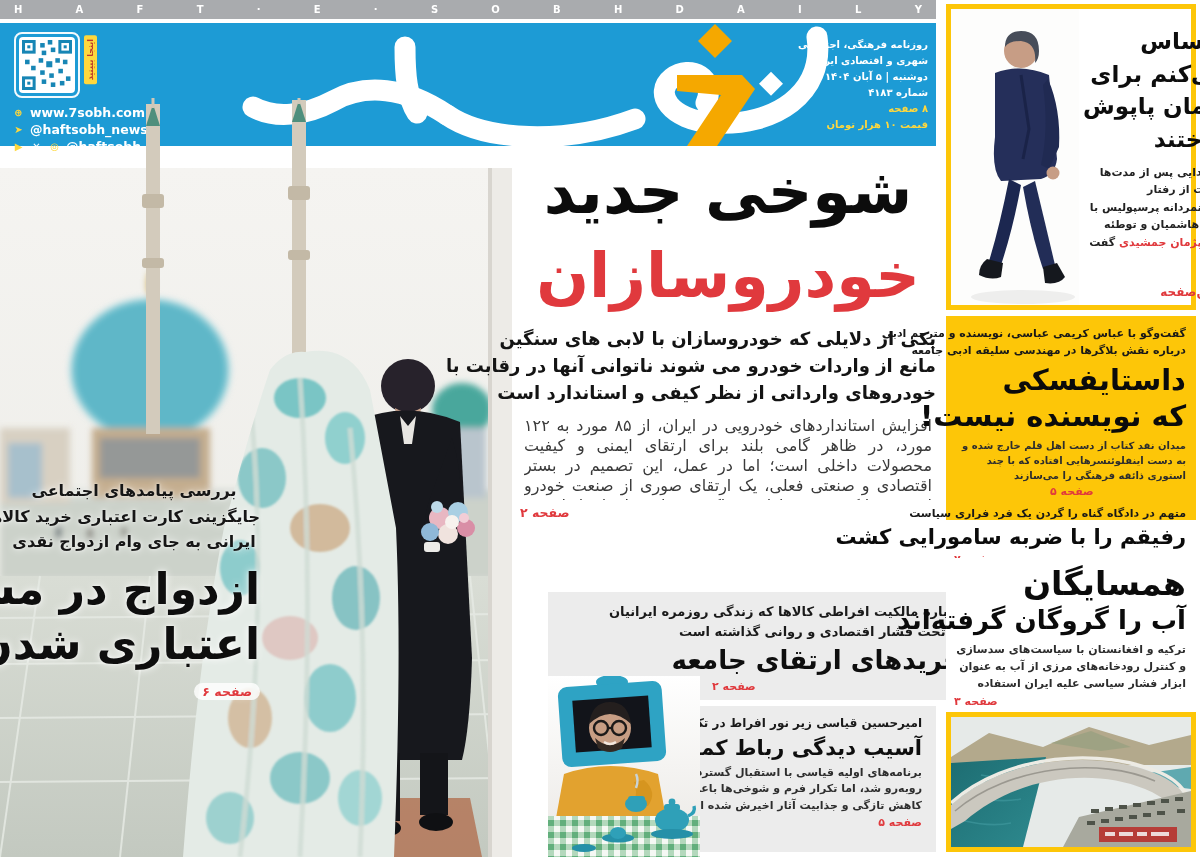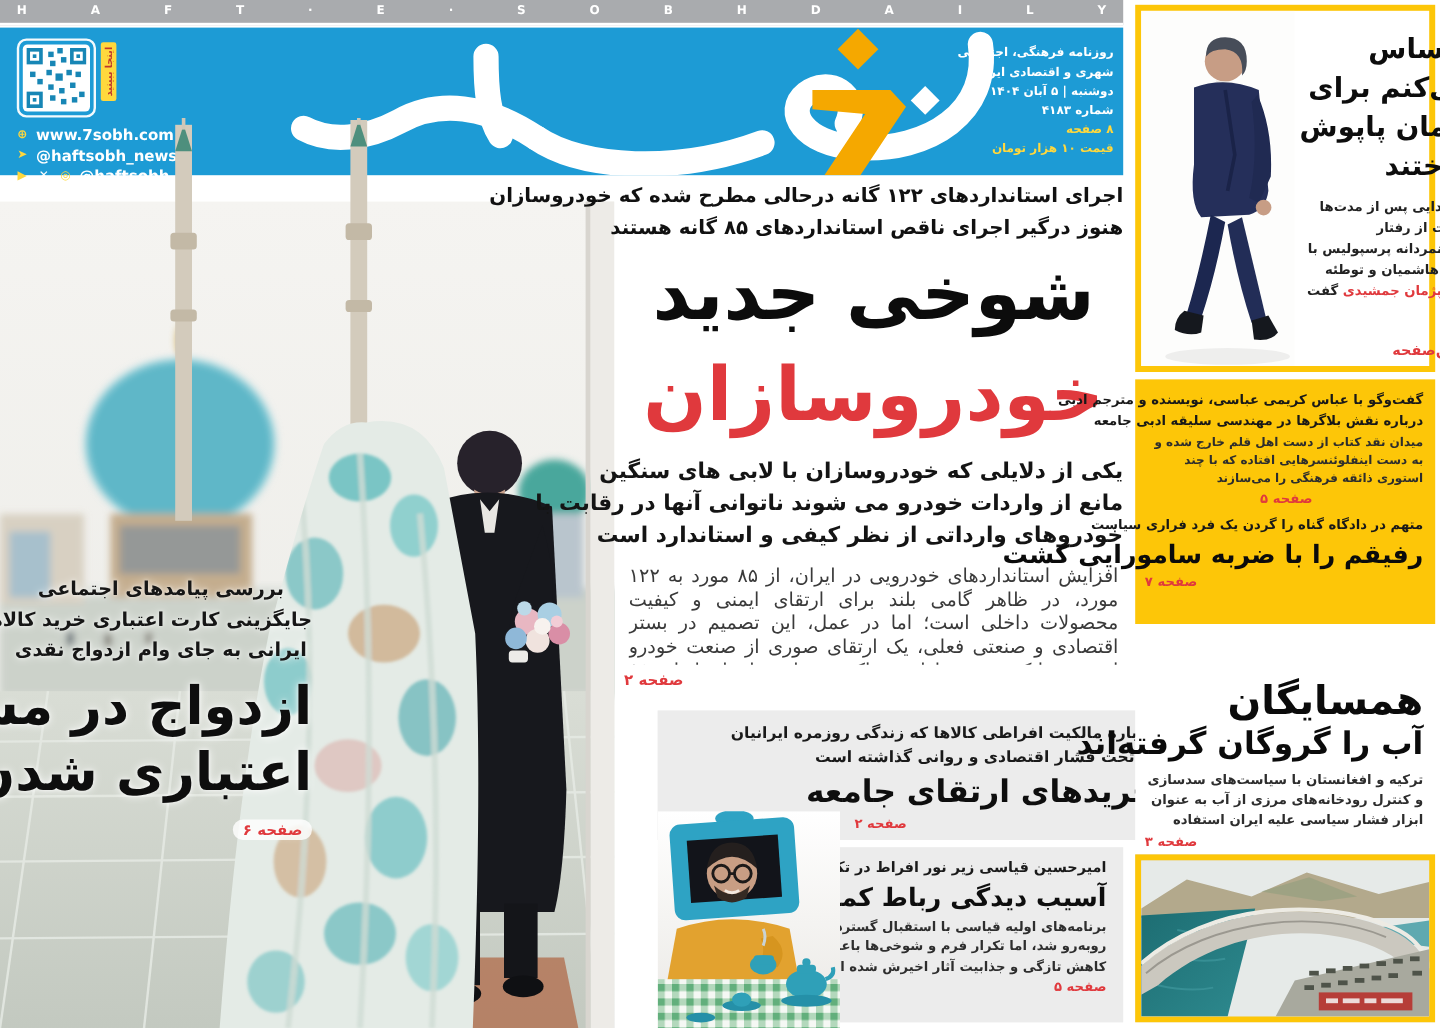--- a/index.html
+++ b/index.html
@@ -314,24 +314,20 @@
       </div>
       <div class="wed-head">
         <div>ازدواج در مسیر</div>
         <div>اعتباری شدن</div>
       </div>
       <div class="wed-ref"><span>صفحه ۶</span></div>
     </div>
   </div>
 
   <div class="lead" dir="rtl">
-    <div class="lead-kicker">
-      <div>اجرای استانداردهای ۱۲۲ گانه درحالی مطرح شده که خودروسازان</div>
-      <div>هنوز درگیر اجرای ناقص استانداردهای ۸۵ گانه هستند</div>
-    </div>
     <div class="lead-h-black">شوخی جدید</div>
     <div class="lead-h-red">خودروسازان</div>
     <div class="lead-sub">
       <div>یکی از دلایلی که خودروسازان با لابی های سنگین</div>
       <div>مانع از واردات خودرو می شوند ناتوانی آنها در رقابت با</div>
       <div>خودروهای وارداتی از نظر کیفی و استاندارد است</div>
     </div>
     <div class="lead-body">افزایش استانداردهای خودرویی در ایران، از ۸۵ مورد به ۱۲۲ مورد، در ظاهر گامی بلند برای ارتقای ایمنی و کیفیت محصولات داخلی است؛ اما در عمل، این تصمیم در بستر اقتصادی و صنعتی فعلی، یک ارتقای صوری از صنعت خودرو است. چرا که خودروسازان هم اکنون نتوانسته‌اند استاندارد ۸۵ گانه را هم به طور کامل اجرایی کنند و به بهانه تحریم ادعا می کردند این استانداردها برای هر خودرویی قابل اجرا نیست و این مسئله می تواند برای استاندارد ۱۲۲ گانه نیز اتفاق بیفتد...</div>
     <div class="lead-ref">صفحه ۲</div>
   </div>
@@ -425,20 +421,24 @@
         </div>
         <div class="rc-ibody"><span>علی دایی پس از مدت‌ها سکوت از رفتار ناجوانمردانه پرسپولیس با وحید هاشمیان و توطئه علیه </span><span class="red">پژمان جمشیدی</span><span> گفت</span></div>
         <div class="rc-iref">همین‌صفحه</div>
       </div>
     </div>
 
     <div class="rc-yellow" dir="rtl">
       <div class="rc-kicker">
         <div>گفت‌وگو با عباس کریمی عباسی، نویسنده و مترجم ادبی</div>
         <div>درباره نقش بلاگرها در مهندسی سلیقه ادبی جامعه</div>
+      </div>
+      <div class="rc-bighead">
+        <div>داستایفسکی</div>
+        <div>که نویسنده نیست!</div>
       </div>
       <div class="rc-body">میدان نقد کتاب از دست اهل قلم خارج شده و به دست اینفلوئنسرهایی افتاده که با چند استوری ذائقه فرهنگی را می‌سازند</div>
       <div class="rc-ref mid">صفحه ۵</div>
       <div class="rc-kicker2">متهم در دادگاه گناه را گردن یک فرد فراری سیاست</div>
       <div class="rc-samurai">رفیقم را با ضربه سامورایی کشت</div>
       <div class="rc-ref left">صفحه ۷</div>
     </div>
 
     <div class="rc-white" dir="rtl">
       <div class="rc-wh1">همسایگان</div>

